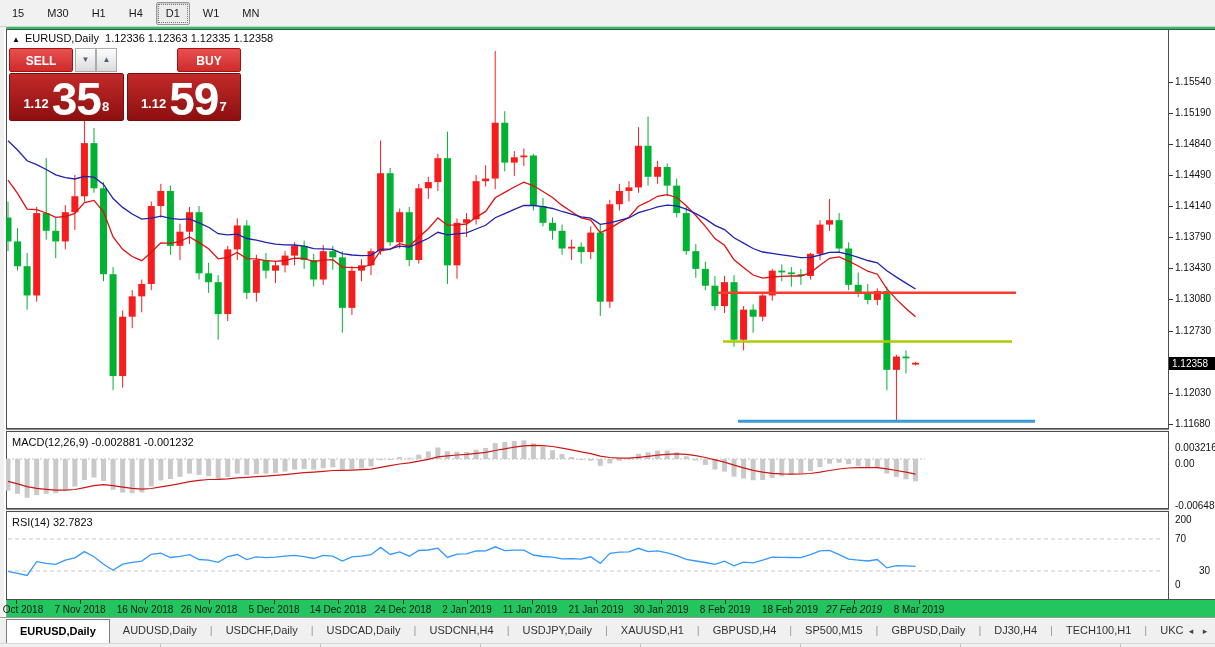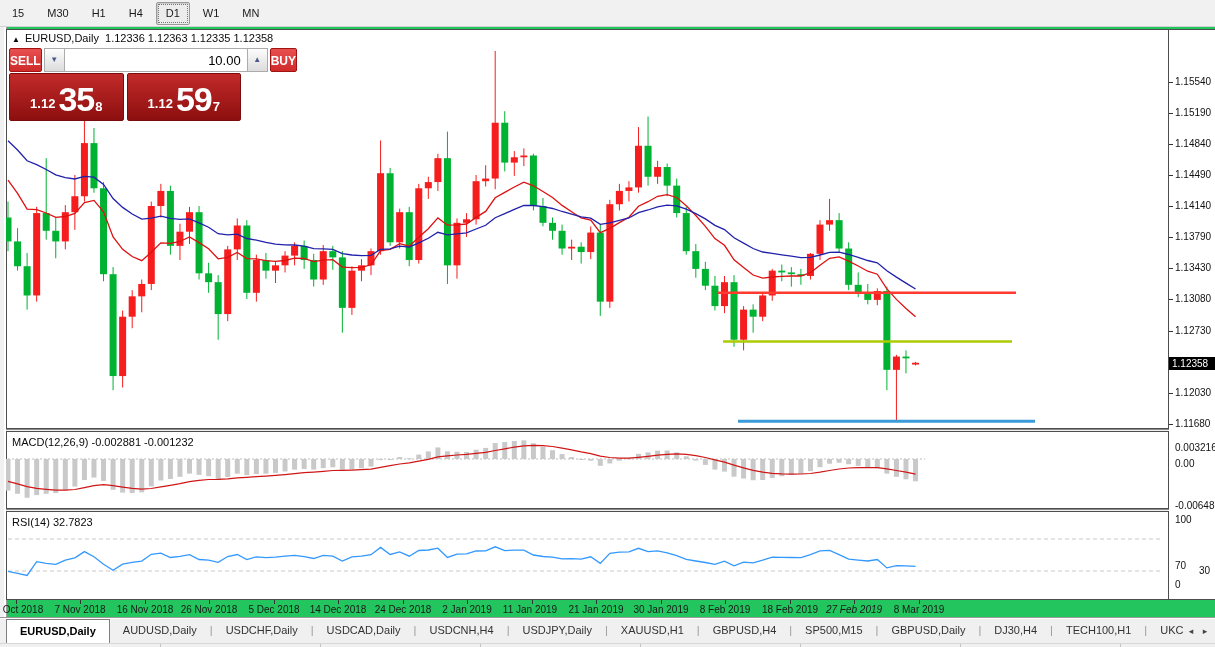--- a/index.html
+++ b/index.html
@@ -43,21 +43,21 @@
   #volgroup{display:flex;flex:1;margin:0 2px;height:24px;}
   .spinbtn{width:21px;height:24px;background:linear-gradient(#fdfdfd,#dcdcdc);border:1px solid #ababab;
     box-sizing:border-box;text-align:center;line-height:22px;font-size:8px;color:#4a5a8a;}
   #volfield{flex:1;height:24px;border:1px solid #ababab;border-left:none;border-right:none;
     box-sizing:border-box;background:#fff;font-size:13px;color:#000;text-align:right;padding:0 6px 0 0;
     font-family:"Liberation Sans",sans-serif;}
   #traderow2{display:flex;margin-top:1px;height:48px;}
   .pricebox{flex:1;background:linear-gradient(#c22a2a,#8d0f0f);border:1px solid #7a0c0c;border-radius:2px;
     color:#fff;display:flex;align-items:flex-end;justify-content:center;padding-bottom:6px;box-sizing:border-box;}
   .pricebox .small{font-size:13px;font-weight:bold;margin-right:3px;line-height:20px;}
-  .pricebox .big{font-size:34px;font-weight:bold;line-height:30px;letter-spacing:-1px;}
+  .pricebox .big{font-size:46px;font-weight:bold;line-height:30px;letter-spacing:-1px;}
   .pricebox .sup{font-size:13px;font-weight:bold;vertical-align:top;line-height:14px;margin-left:1px;}
   #sellbox{margin-right:3px;}
   
   #datestrip{position:absolute;left:6px;top:600px;width:1163px;height:17px;}
   .datelabel{position:absolute;top:4px;font-size:10px;color:#1a1a1a;transform:translateX(-50%);white-space:nowrap;}
   .datetick{position:absolute;top:0;width:1px;height:4px;background:#333;}
   
   #tabsep{position:absolute;left:0;top:617px;width:1215px;height:2px;border-top:1px solid #9a9a9a;
     background:#fff;box-sizing:border-box;}
   #tabbar{position:absolute;left:0;top:619px;width:1215px;height:24px;background:#f0f0f0;
@@ -403,21 +403,20 @@
   <div id="charttitle">
     <span class="tri">▲</span><span>EURUSD,Daily</span>&nbsp;
     <span>1.12336 1.12363 1.12335 1.12358</span>
   </div>
 
   <div id="tradepanel">
     <div id="traderow1">
       <div class="tradebtn">SELL</div>
       <div id="volgroup">
         <div class="spinbtn">▼</div>
-        <input id="volfield" value="10.00" style="">
         <div class="spinbtn">▲</div>
       </div>
       <div class="tradebtn">BUY</div>
     </div>
     <div id="traderow2">
       <div class="pricebox" id="sellbox">
         <span class="small">1.12</span>
           <span class="big">35</span>
           <span class="sup">8</span>
       </div>
@@ -452,22 +451,22 @@
       <div class="axlabel" style="top: 263px;">1.13080</div>
       <div class="axtick" style="top: 301px;"></div>
       <div class="axlabel" style="top: 295px;">1.12730</div>
       <div class="axtick" style="top: 363px;"></div>
       <div class="axlabel" style="top: 357px;">1.12030</div>
       <div class="axtick" style="top: 394px;"></div>
       <div class="axlabel" style="top: 388px;">1.11680</div>
       <div class="axlabel" style="top: 412px;">0.003216</div>
       <div class="axlabel" style="top: 428px;">0.00</div>
       <div class="axlabel" style="top: 470px;">-0.006485</div>
-      <div class="axlabel" style="top: 484px;">100</div>
-      <div class="axlabel" style="top: 503px; margin-top: 27px;">70</div>
+      <div class="axlabel" style="top: 484px;">200</div>
+      <div class="axlabel" style="top: 503px;">70</div>
       <div class="axlabel" style="top: 535px; margin-left: 24px;">30</div>
       <div class="axlabel" style="top: 549px;">0</div>
     </div>
 
   <div id="datestrip">
       <div class="datetick" style="left: 10px;"></div>
       <div class="datelabel" style="left: 10px;">29 Oct 2018</div>
       <div class="datetick" style="left: 74px;"></div>
       <div class="datelabel" style="left: 74px;">7 Nov 2018</div>
       <div class="datetick" style="left: 139px;"></div>

